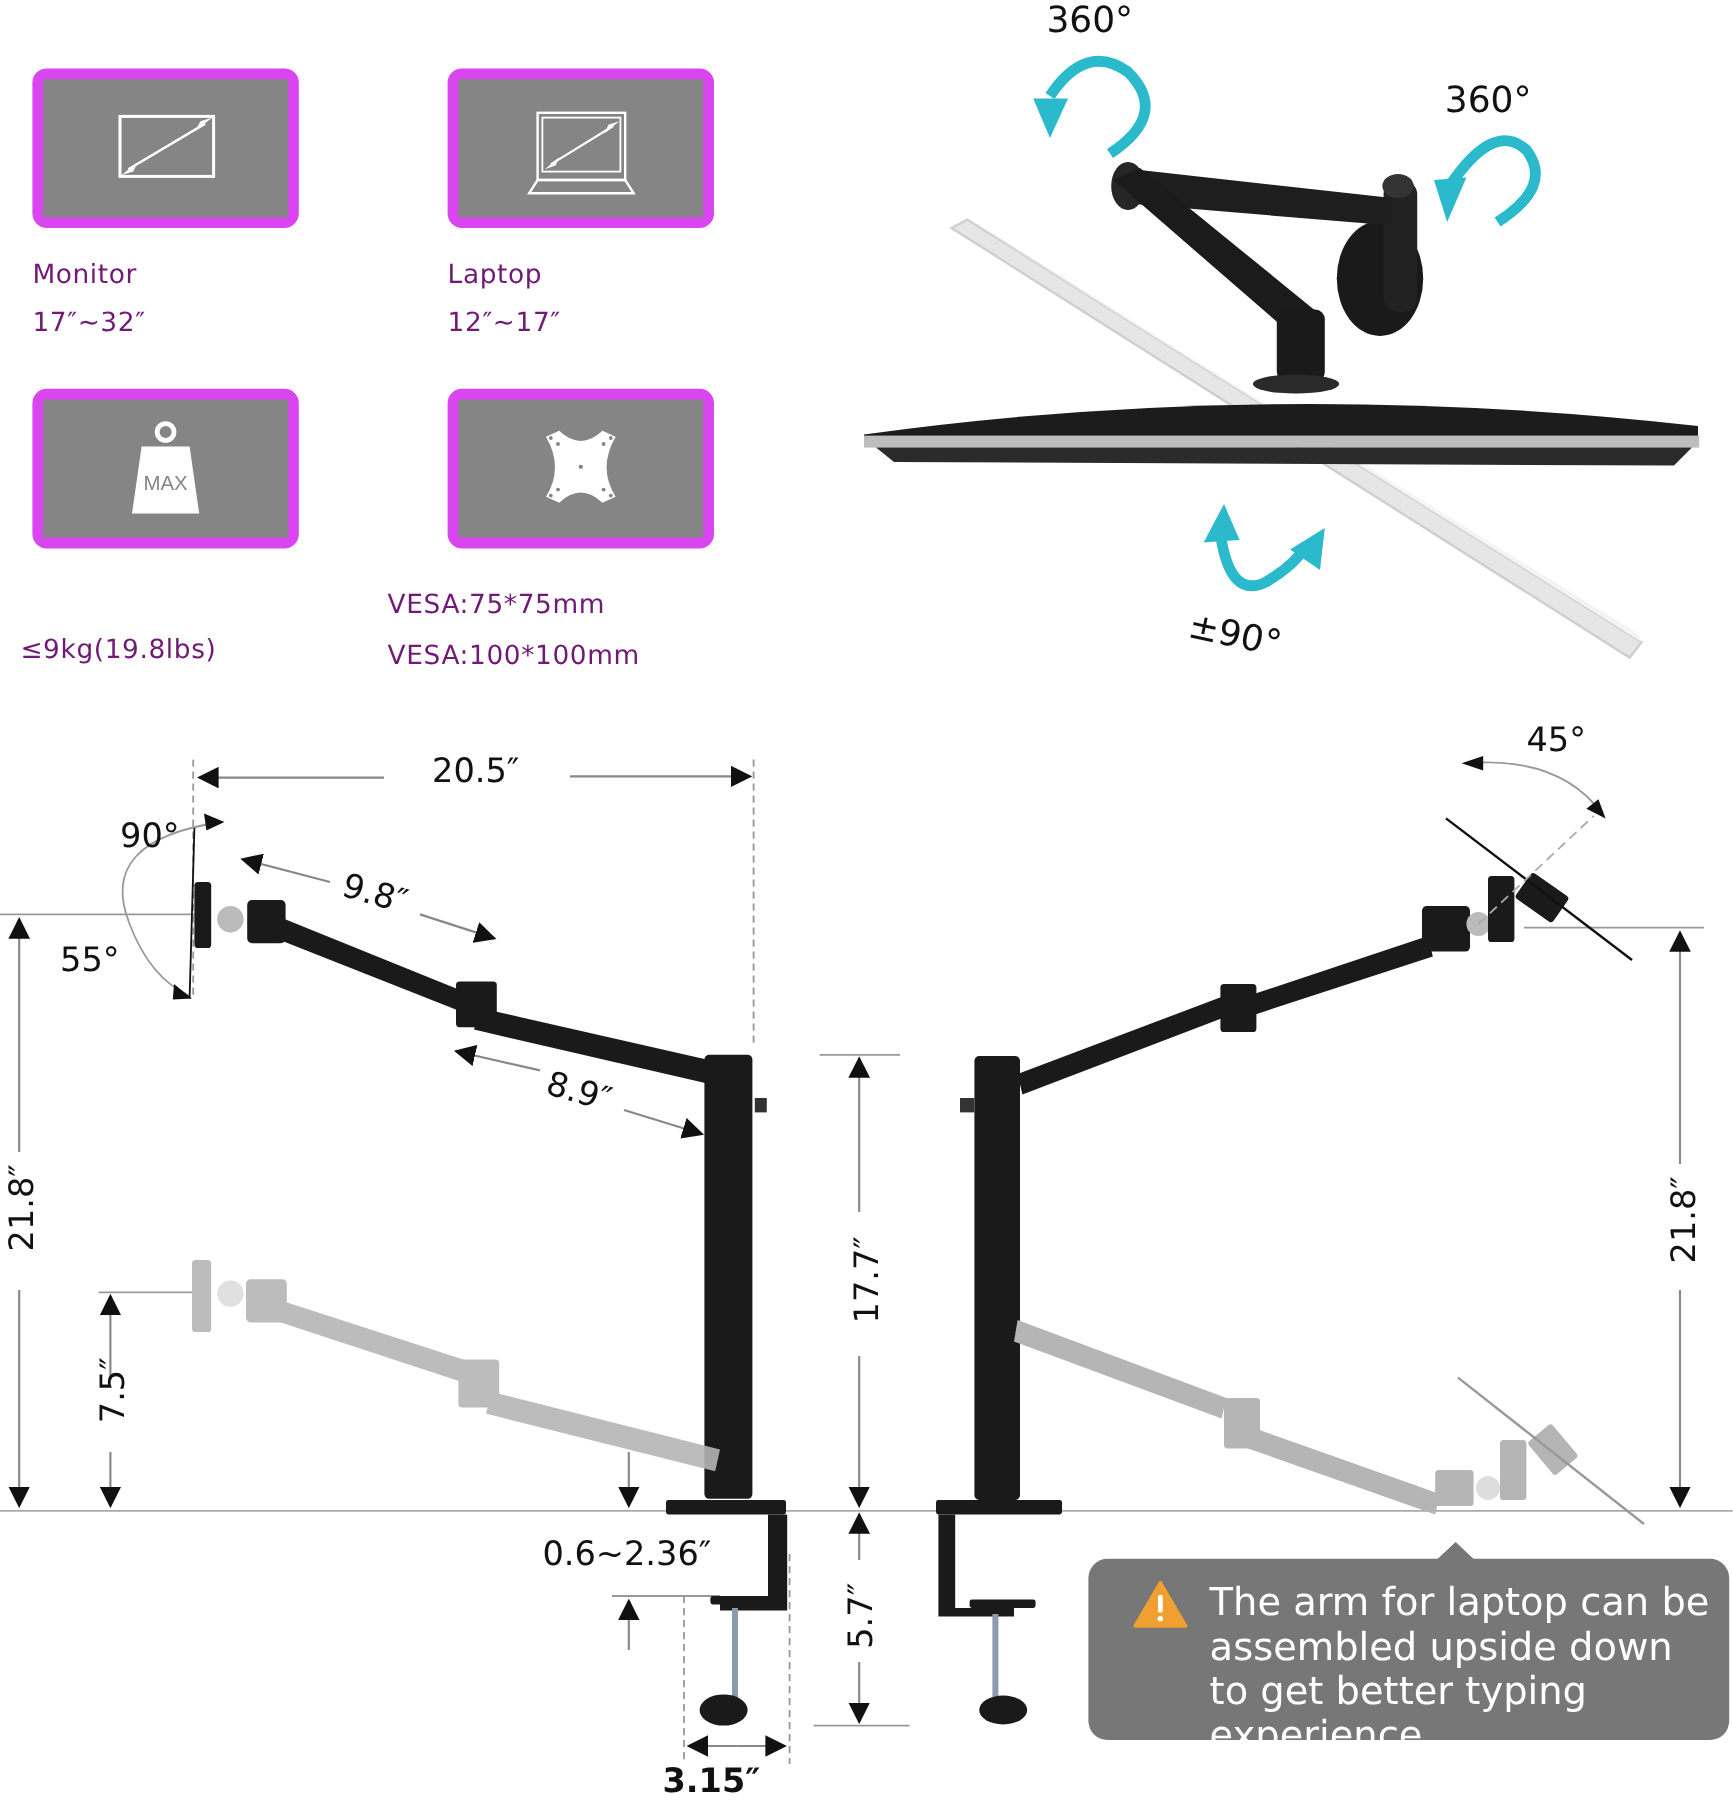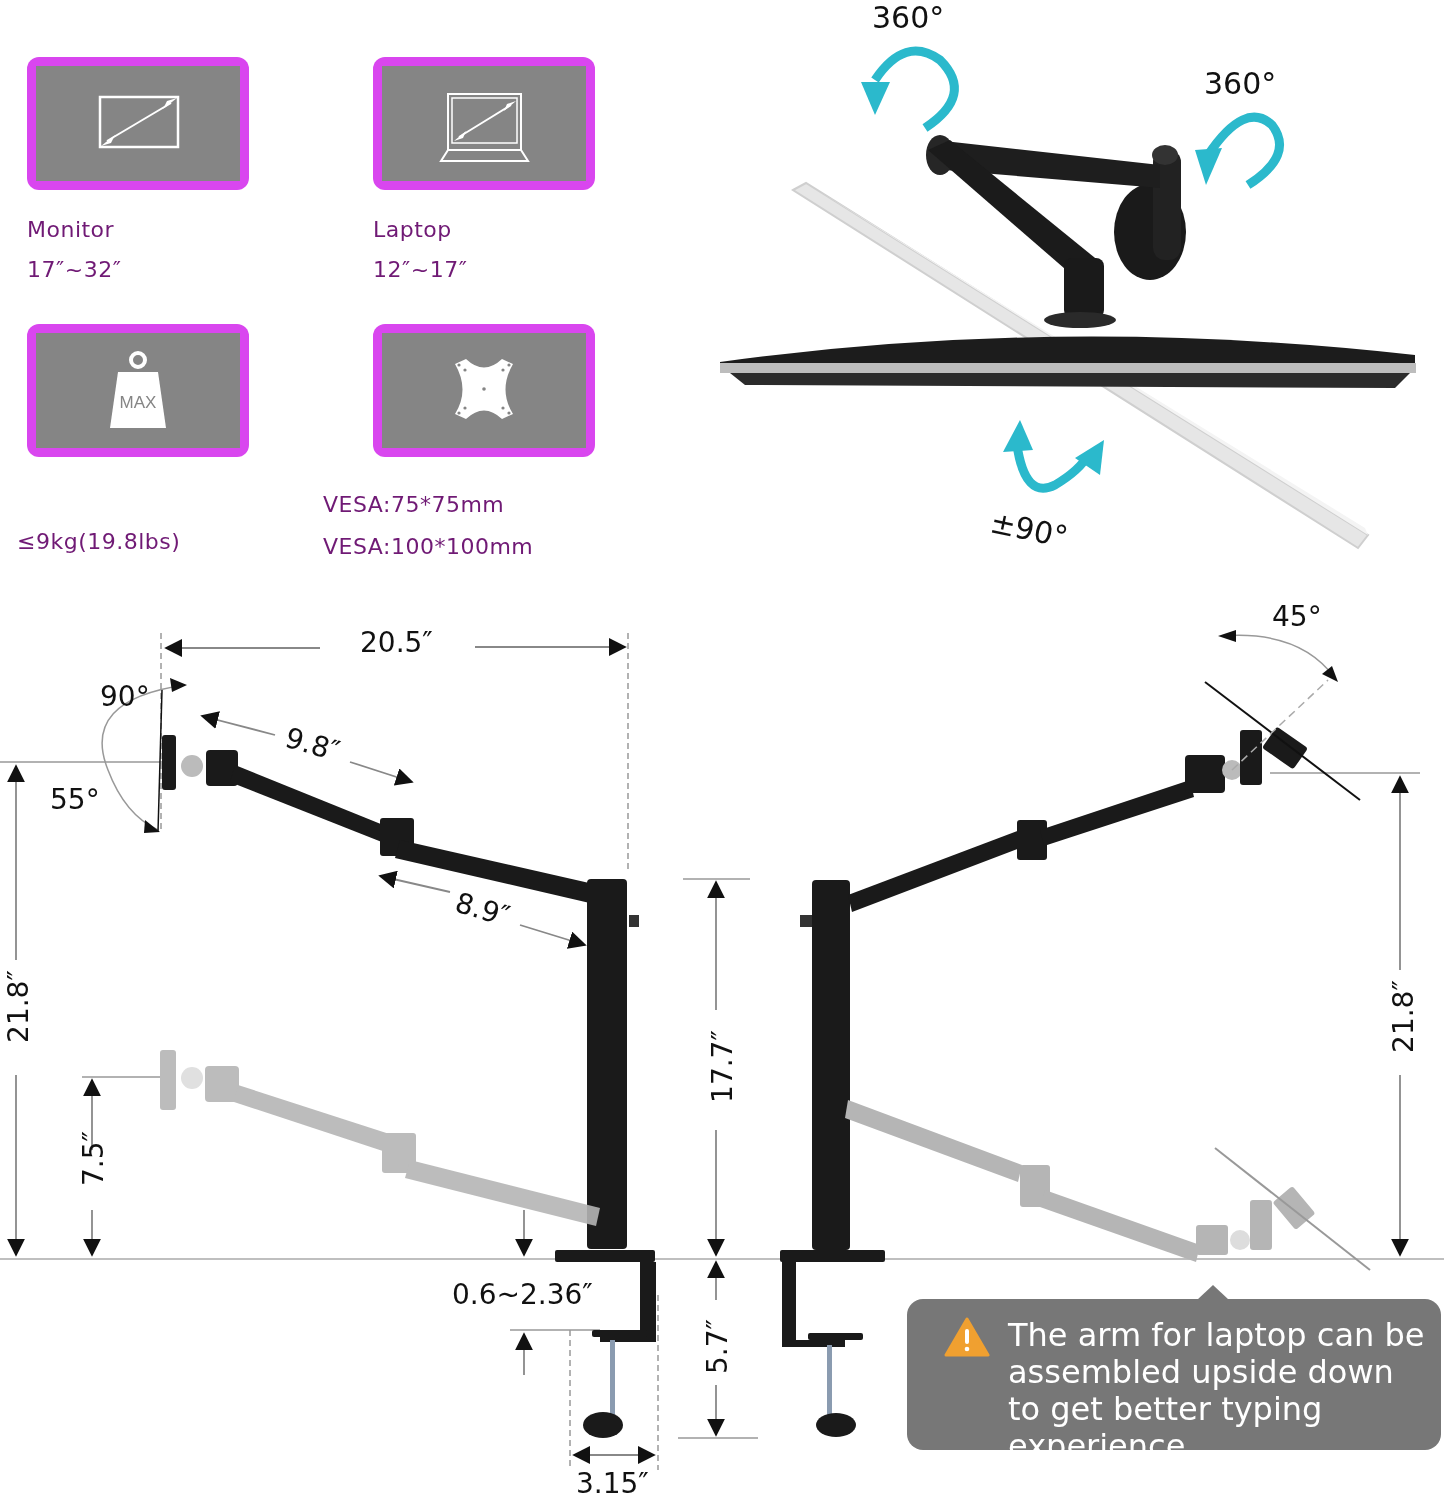--- a/index.html
+++ b/index.html
@@ -233,21 +233,21 @@
 <div class="dim" style="left:360px;top:626px;">20.5″</div>
 <div class="dim" style="left:60px;top:680px;margin-left:40px;">90°</div>
 <div class="dim" style="left:50px;top:783px;">55°</div>
 <div class="dim" style="left:285px;top:728px;transform:rotate(16deg);">9.8″</div>
 <div class="dim" style="left:455px;top:893px;transform:rotate(16deg);">8.9″</div>
 <div class="dim rot90" style="left:-18px;top:990px;">21.8″</div>
 <div class="dim rot90" style="left:66px;top:1142px;">7.5″</div>
 <div class="dim rot90" style="left:686px;top:1050px;">17.7″</div>
 <div class="dim" style="left:452px;top:1278px;">0.6~2.36″</div>
 <div class="dim rot90" style="left:690px;top:1330px;">5.7″</div>
-<div class="dim" style="left:576px;top:1467px;">3.15″</div>
+<div class="dim" style="left:552px;top:1467px;font-weight:bold;">3.15″</div>
 
 <div class="dim" style="left:1272px;top:600px;">45°</div>
 <div class="dim rot90" style="left:1367px;top:1000px;">21.8″</div>
 
 <div class="callout">
   <svg class="warn" viewBox="0 0 46 40">
     <path d="M23,2 L44,38 L2,38 Z" fill="#f0a030" stroke="#f0a030" stroke-width="3" stroke-linejoin="round"></path>
     <rect x="21" y="12" width="4" height="15" rx="2" fill="#fff"></rect>
     <circle cx="23" cy="32" r="2.3" fill="#fff"></circle>
   </svg>

